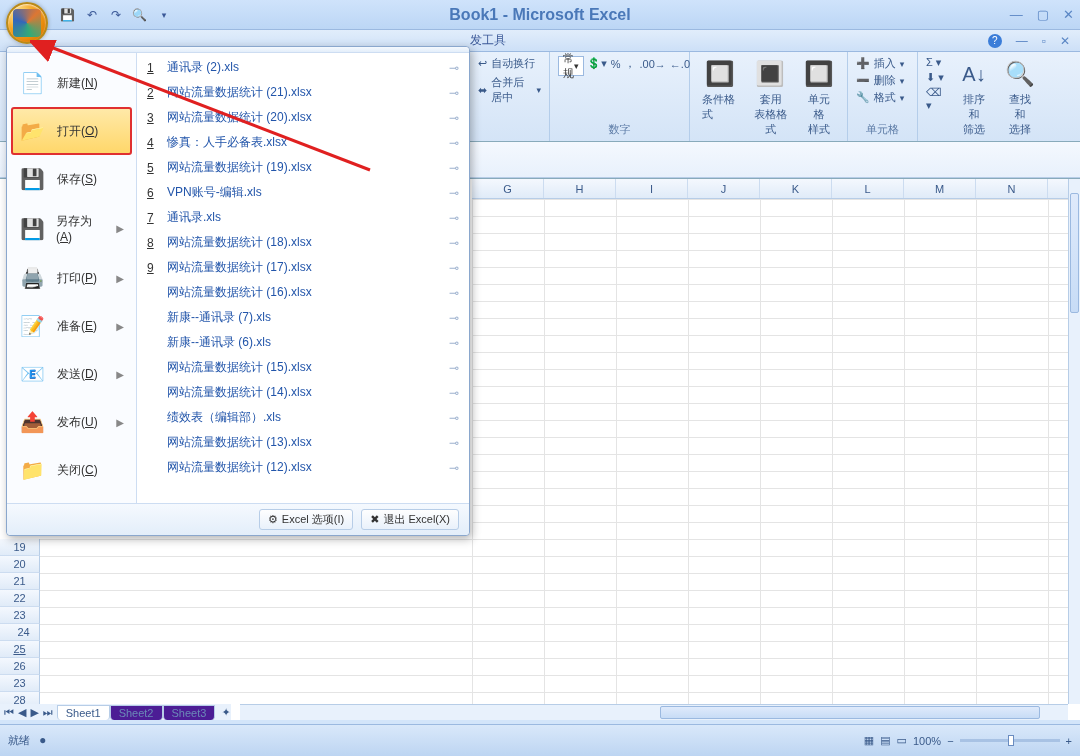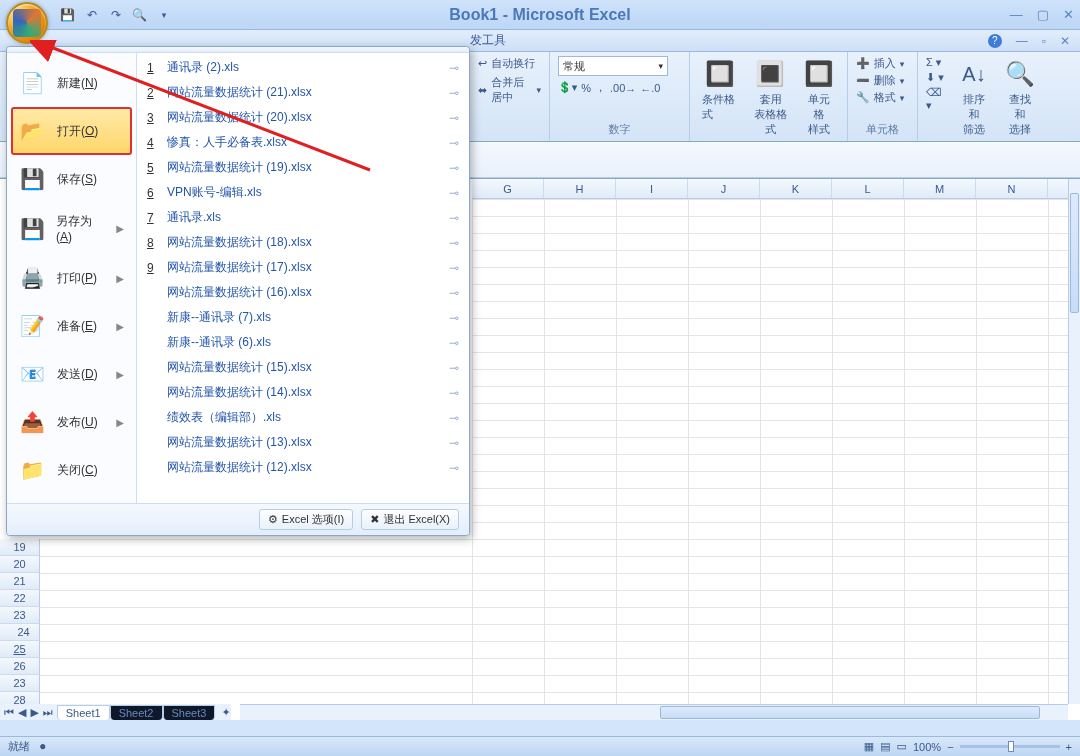--- a/index.html
+++ b/index.html
@@ -41,24 +41,24 @@
 .gridline{position:absolute;background:#e4e4e4;}
 .vsb{position:absolute;right:0;top:0;bottom:16px;width:12px;background:#e8f1fc;border-left:1px solid #b7cde7;}
 .vsb-thumb{position:absolute;top:14px;left:1px;right:1px;height:120px;background:linear-gradient(#dfeafb,#c7dcf6);border:1px solid #9bb9e0;border-radius:2px;}
 .hsb{position:absolute;left:240px;right:12px;bottom:0;height:16px;background:#e8f1fc;border-top:1px solid #b7cde7;}
 .hsb-thumb{position:absolute;left:420px;top:1px;bottom:1px;width:380px;background:linear-gradient(#dfeafb,#c7dcf6);border:1px solid #9bb9e0;border-radius:2px;}
 
 
 .sheet-tabs{position:absolute;left:0;bottom:0;height:16px;display:flex;align-items:center;background:#e8f1fc;font-size:11px;color:#3a5a8a;}
 .st-nav{display:flex;padding:0 4px;gap:4px;}
 .st-tab{padding:1px 8px;background:#fff;border:1px solid #b7cde7;border-bottom:none;border-radius:0 0 4px 4px;}
-.st-tab.inactive{background:#0f172a;color:#6b8ab8;}
-
-
-.statusbar{position:absolute;left:0;right:0;bottom:0;height:20px;background:linear-gradient(#d9e8fa,#bdd5f2);border-top:1px solid #9bb9e0;display:flex;align-items:center;font-size:11px;color:#3a5a8a;padding:0 8px;justify-content:space-between;}
+.st-tab.inactive{background:#4c1d95;color:#6b8ab8;}
+
+
+.statusbar{position:absolute;left:0;right:0;bottom:0;height:32px;background:linear-gradient(#d9e8fa,#bdd5f2);border-top:1px solid #9bb9e0;display:flex;align-items:center;font-size:11px;color:#3a5a8a;padding:0 8px;justify-content:space-between;}
 .zoom{display:flex;align-items:center;gap:6px;}
 .slider{width:100px;height:3px;background:#a8c2e4;position:relative;}
 .slider .th{position:absolute;left:48px;top:-4px;width:6px;height:11px;background:#fff;border:1px solid #6a8cc0;}
 
 
 .office-menu { position:absolute; left:6px; top:46px; width:464px; height:490px; background:#fff; border:1px solid #8aa7cd; box-shadow:2px 3px 10px rgba(0,0,0,.3); z-index:40; display:flex; flex-direction:column; border-radius:4px;}
 .om-top{height:6px;background:linear-gradient(#f5f9fe,#e3eefa);border-bottom:1px solid #cdddf2; border-radius:4px 4px 0 0;}
 .om-body{flex:1;display:flex;}
 .om-left{width:130px;background:#fafcff;border-right:1px solid #cdddf2;padding:6px 4px;}
 .om-item{display:flex;align-items:center;gap:10px;padding:10px 8px;font-size:12px;color:#333;border-radius:3px;}
@@ -120,21 +120,21 @@
         </div>
       <div class="small-row">
           <span>⬌</span>
           <span>合并后居中</span>
           <span style="font-size:9px;">▾</span>
         </div>
     </div>
     <div class="rgrp-title"></div>
   </div>
   <div class="rgrp" style="width:140px">
-    <div class="rgrp-content" style="flex-direction:column;gap:4px;">
+    <div class="rgrp-content" style="flex-direction:row;gap:4px;">
       <div class="combo">
           <span>常规</span>
           <span style="font-size:9px;">▾</span>
         </div>
       <div class="small-row">
         <span>💲▾</span>
         <span>%</span>
         <span>，</span>
         <span>.00→</span>
         <span>←.0</span>

